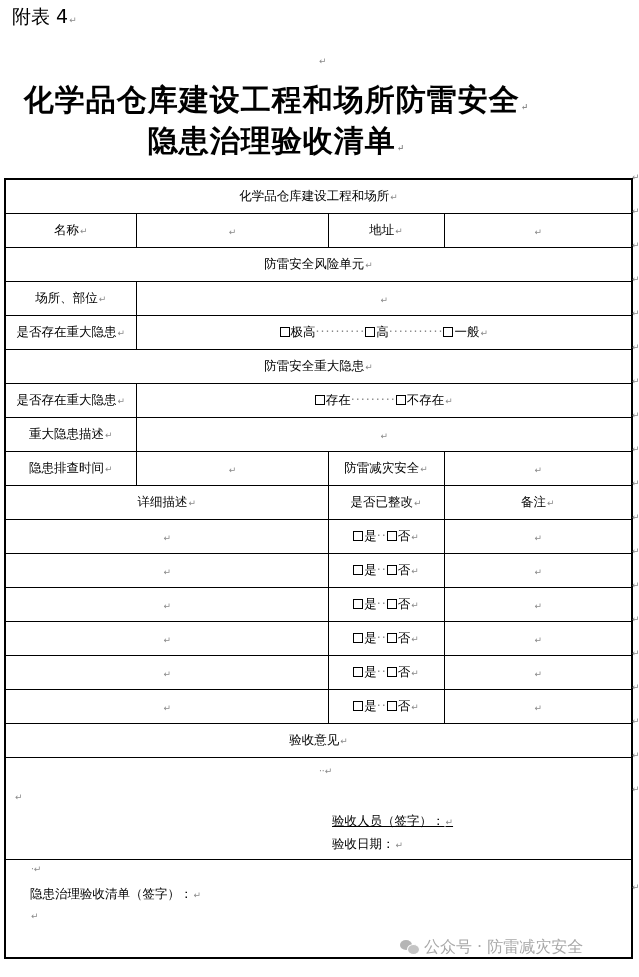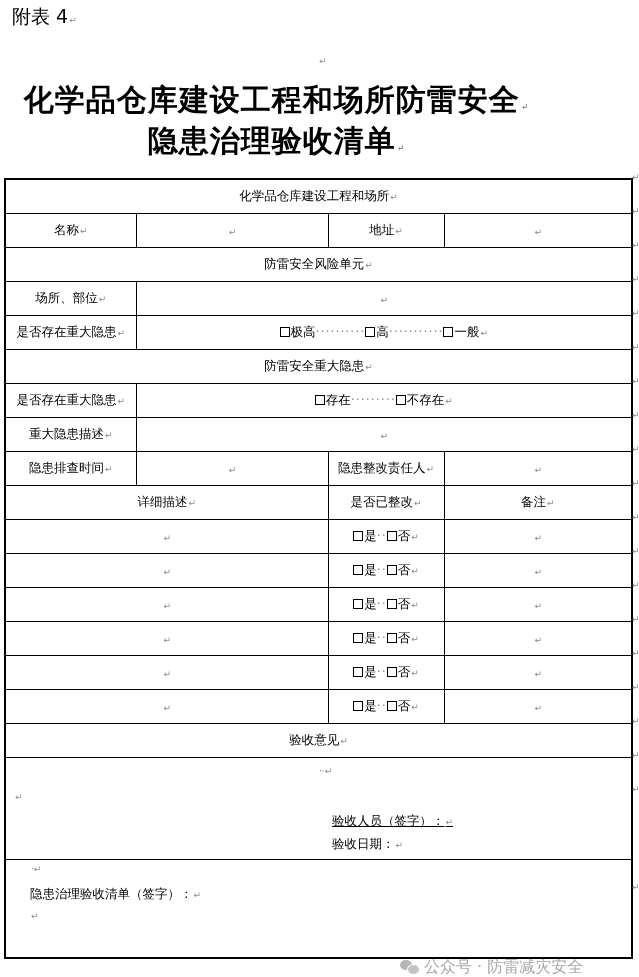--- a/index.html
+++ b/index.html
@@ -14,21 +14,21 @@
   .t2 { top: 121px; }
   table.form { position: absolute; left: 4px; top: 178px; width: 627px; border-collapse: collapse;
                border: 2px solid #000; table-layout: fixed; font-size: 12.5px; }
   table.form td { border: 1px solid #000; text-align: center; vertical-align: middle; height: 33px; padding: 0; }
   .row-mark { position: absolute; left: 632px; font-size: 9px; color: #8a8a8a; }
   .cb { display: inline-block; width: 8px; height: 8px; border: 1px solid #000; vertical-align: -1px; margin-right: 1px; }
   .dots { color: #888; letter-spacing: 1px; }
   td.accept-body { height: 101px !important; text-align: left !important; vertical-align: top !important; position: relative; }
   td.sign-body { height: 97px !important; text-align: left !important; vertical-align: top !important; position: relative; }
   .abs { position: absolute; white-space: nowrap; }
-  .watermark { position: absolute; left: 400px; top: 937px; font-size: 16px; color: #a8a8a8; white-space: nowrap; margin-top: 20px; }
+  .watermark { position: absolute; left: 400px; top: 937px; font-size: 16px; color: #a8a8a8; white-space: nowrap; }
   .wm-icon { display: inline-block; width: 18px; height: 14px; position: relative; vertical-align: -2px; margin-right: 6px; }
   .wm-icon .b1 { position: absolute; left: 0; top: 0; width: 12px; height: 10px; border-radius: 50%; background: #b5b5b5; }
   .wm-icon .b2 { position: absolute; left: 7px; top: 4px; width: 11px; height: 9px; border-radius: 50%; background: #c4c4c4; border: 1px solid #fff; }
 </style>
 </head>
 <body>
 
 <div class="annex"><span>附表 4</span><span class="pm">↵</span></div>
 <div class="title-mark pm">↵</div>
 <div class="title t1"><span>化学品仓库建设工程和场所防雷安全</span><span class="pm">↵</span></div>
@@ -73,21 +73,21 @@
       <span class="cb"></span><span>存在</span><span class="dots">·········</span><span class="cb"></span><span>不存在</span><span class="pm">↵</span>
     </td>
   </tr>
   <tr>
     <td><span>重大隐患描述</span><span class="pm">↵</span></td>
     <td colspan="3"><span></span><span class="pm">↵</span></td>
   </tr>
   <tr>
     <td><span>隐患排查时间</span><span class="pm">↵</span></td>
     <td><span></span><span class="pm">↵</span></td>
-    <td><span>隐患整改责任人</span><span class="pm">↵</span></td>
+    <td><span>防雷减灾安全</span><span class="pm">↵</span></td>
     <td><span></span><span class="pm">↵</span></td>
   </tr>
   <tr>
     <td colspan="2"><span>详细描述</span><span class="pm">↵</span></td>
     <td><span>是否已整改</span><span class="pm">↵</span></td>
     <td><span>备注</span><span class="pm">↵</span></td>
   </tr>
 
   <tr>
     <td colspan="2"><span></span><span class="pm">↵</span></td>

